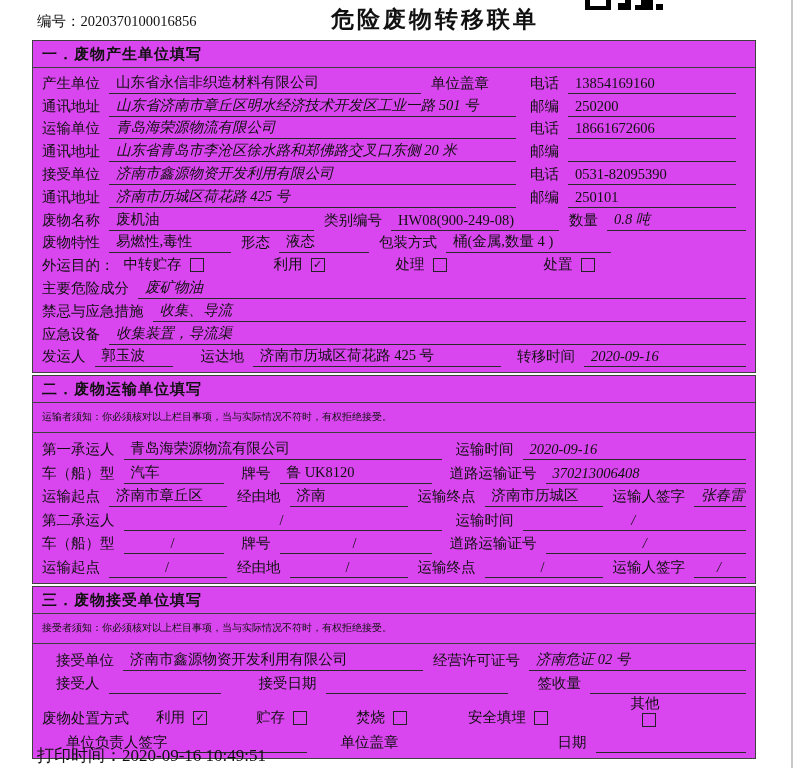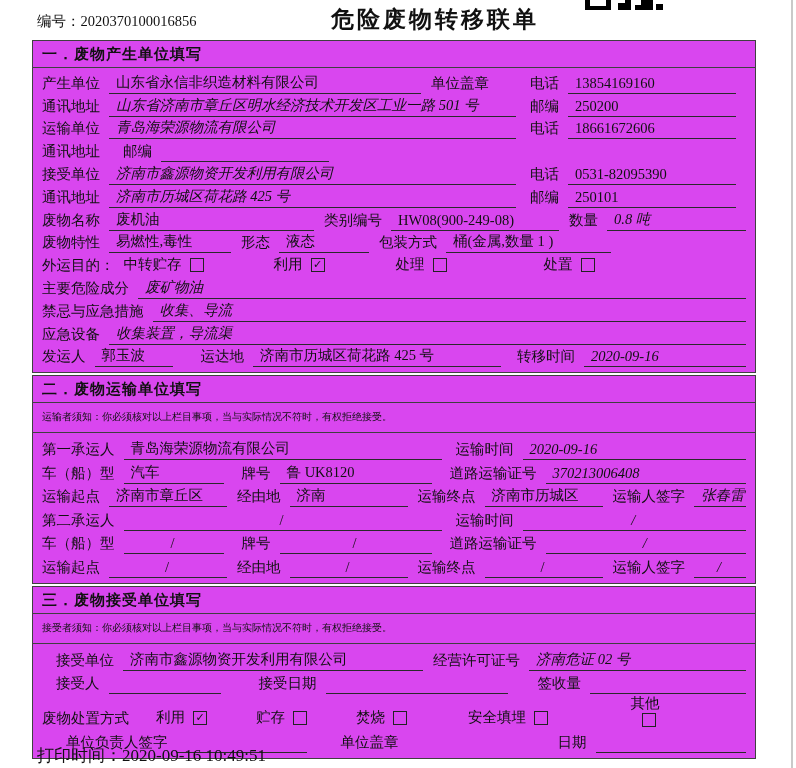--- a/index.html
+++ b/index.html
@@ -69,20 +69,21 @@
             <span class="val" style="width: 168px;">250200</span>
           </div>
           <div class="row">
             <span class="lbl">运输单位</span>
             <span class="val grow">青岛海荣源物流有限公司</span>
             <span class="lbl" style="margin-left: 14px;">电话</span>
             <span class="val" style="width: 168px;">18661672606</span>
           </div>
           <div class="row">
             <span class="lbl">通讯地址</span>
+            <span class="val grow">山东省青岛市李沧区徐水路和郑佛路交叉口东侧 20 米</span>
             <span class="lbl" style="margin-left: 14px;">邮编</span>
             <span class="val" style="width: 168px;"></span>
           </div>
           <div class="row">
             <span class="lbl">接受单位</span>
             <span class="val grow">济南市鑫源物资开发利用有限公司</span>
             <span class="lbl" style="margin-left: 14px;">电话</span>
             <span class="val" style="width: 168px;">0531-82095390</span>
           </div>
           <div class="row">
@@ -98,21 +99,21 @@
             <span class="val" style="width: 168px;">HW08(900-249-08)</span>
             <span class="lbl">数量</span>
             <span class="val grow">0.8 吨</span>
           </div>
           <div class="row">
             <span class="lbl">废物特性</span>
             <span class="val" style="width: 122px;">易燃性,毒性</span>
             <span class="lbl">形态</span>
             <span class="val" style="width: 90px;">液态</span>
             <span class="lbl">包装方式</span>
-            <span class="val" style="width: 165px;">桶(金属,数量  1 )</span>
+            <span class="val" style="width: 165px;">桶(金属,数量  4 )</span>
           </div>
           <div class="row">
             <span class="lbl">外运目的：</span>
             <span class="ck" style="width: 150px;">
               <span>中转贮存</span>
               <span class="ckbox"></span>
             </span>
             <span class="ck" style="width: 122px;">
               <span>利用</span>
               <span class="ckbox">✓</span>

